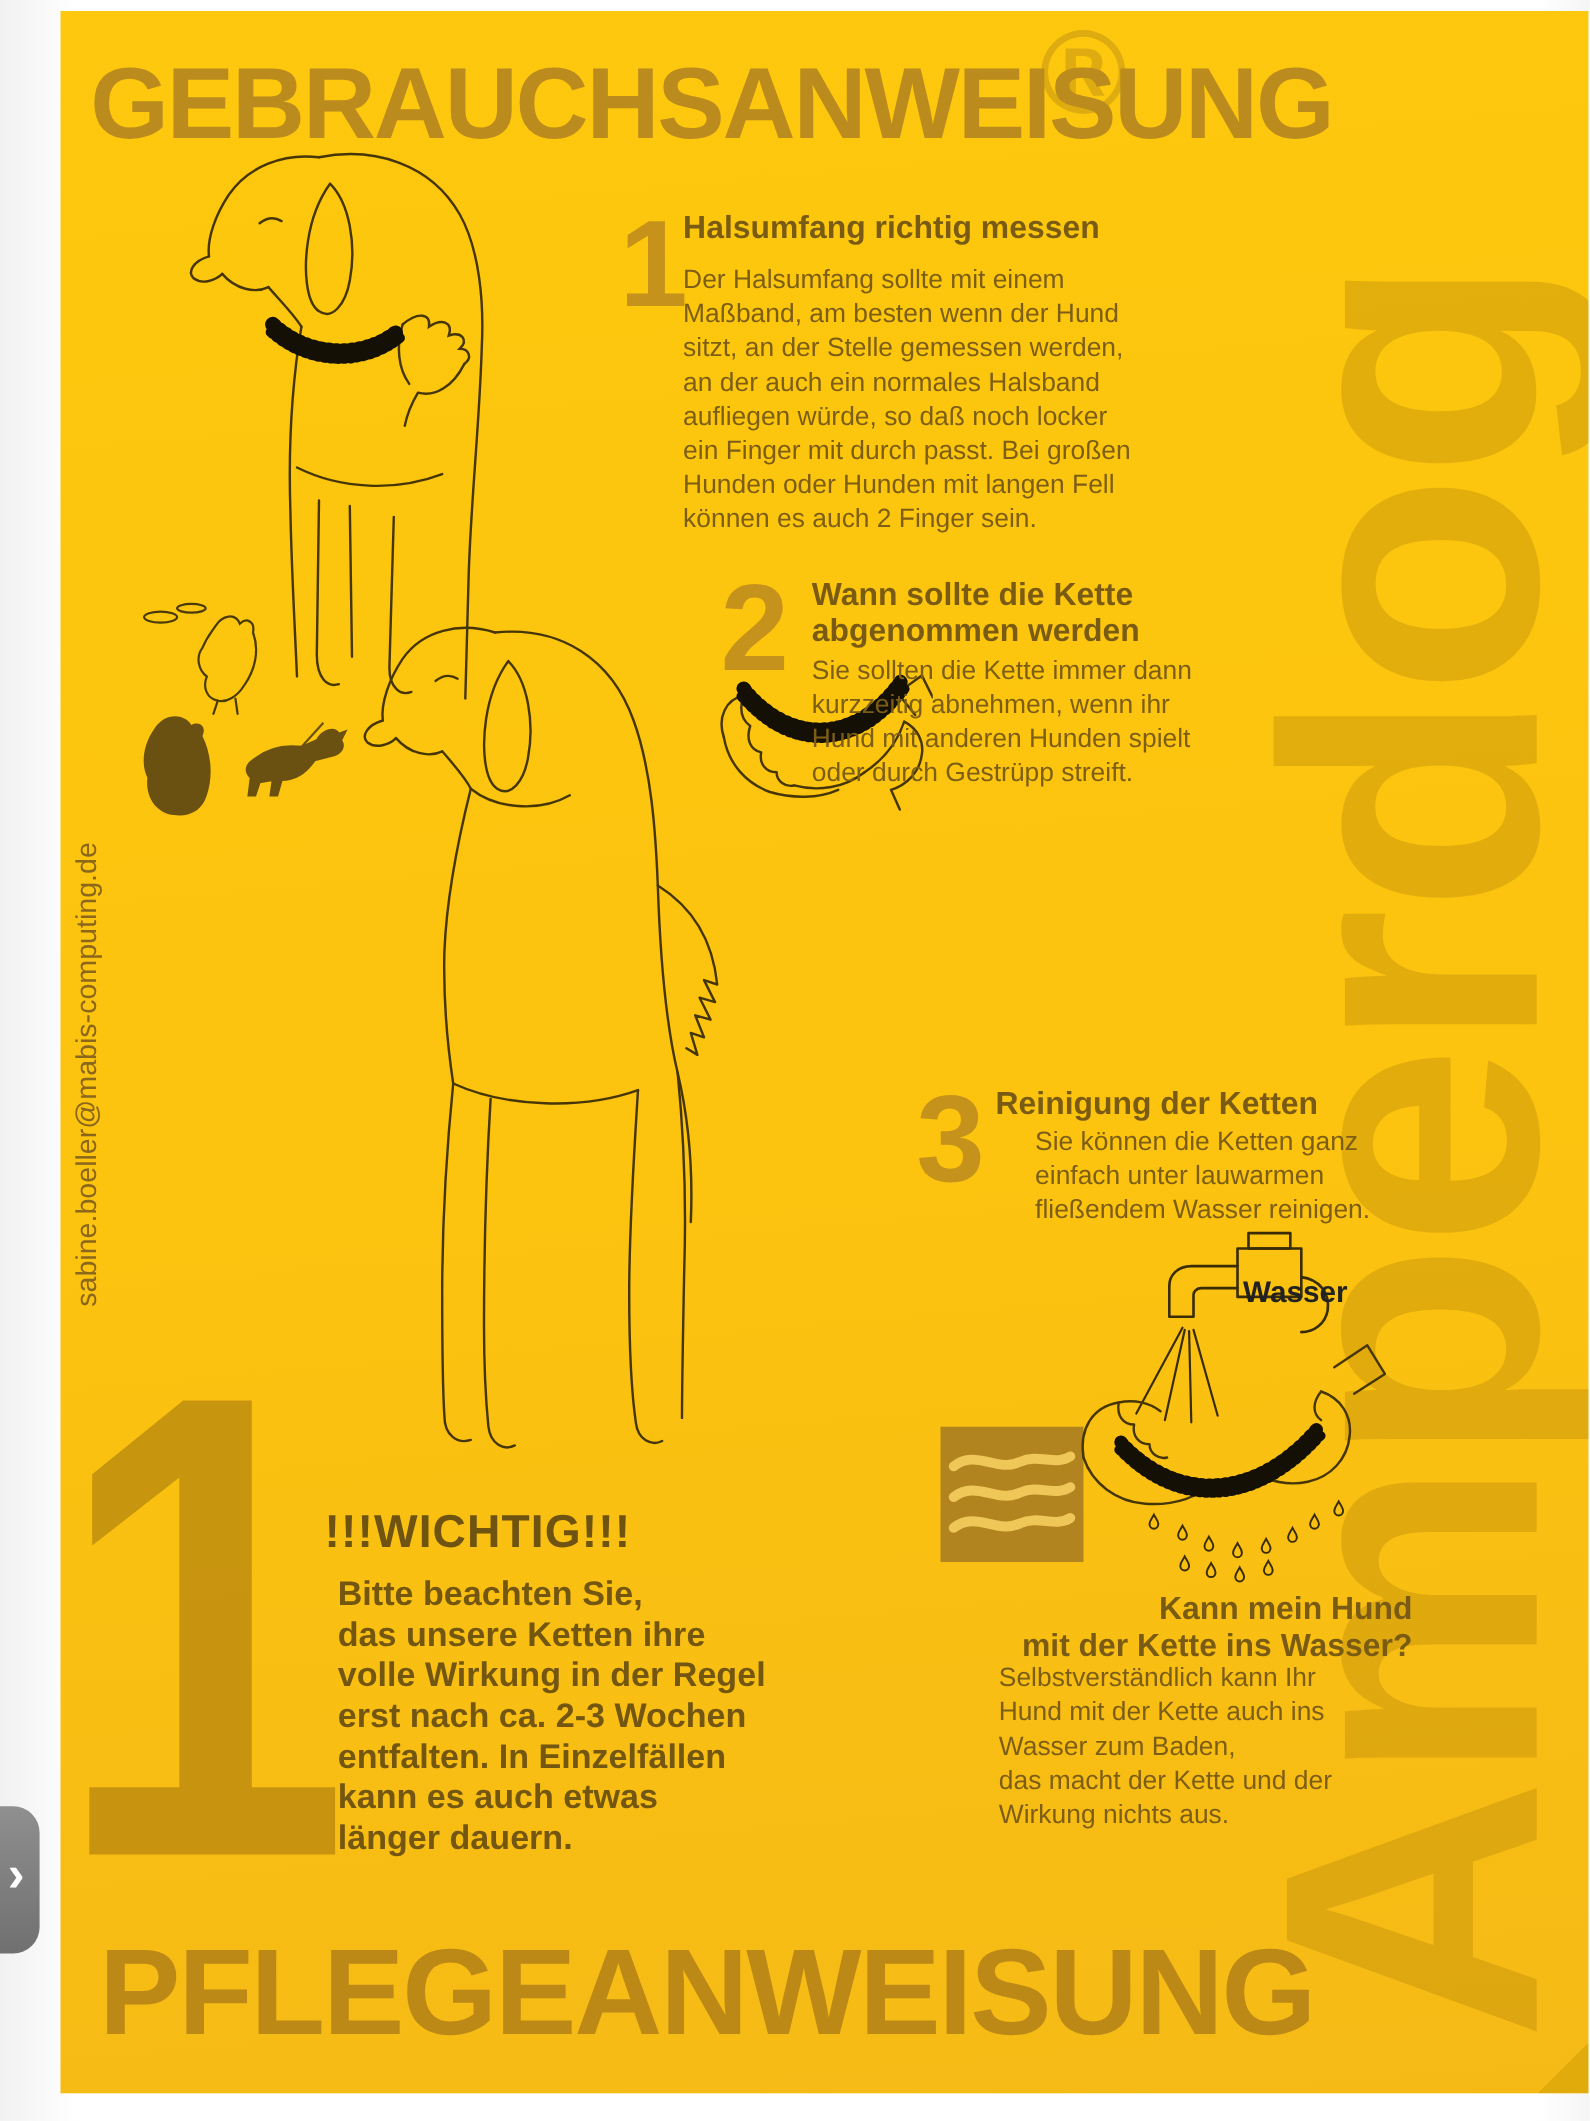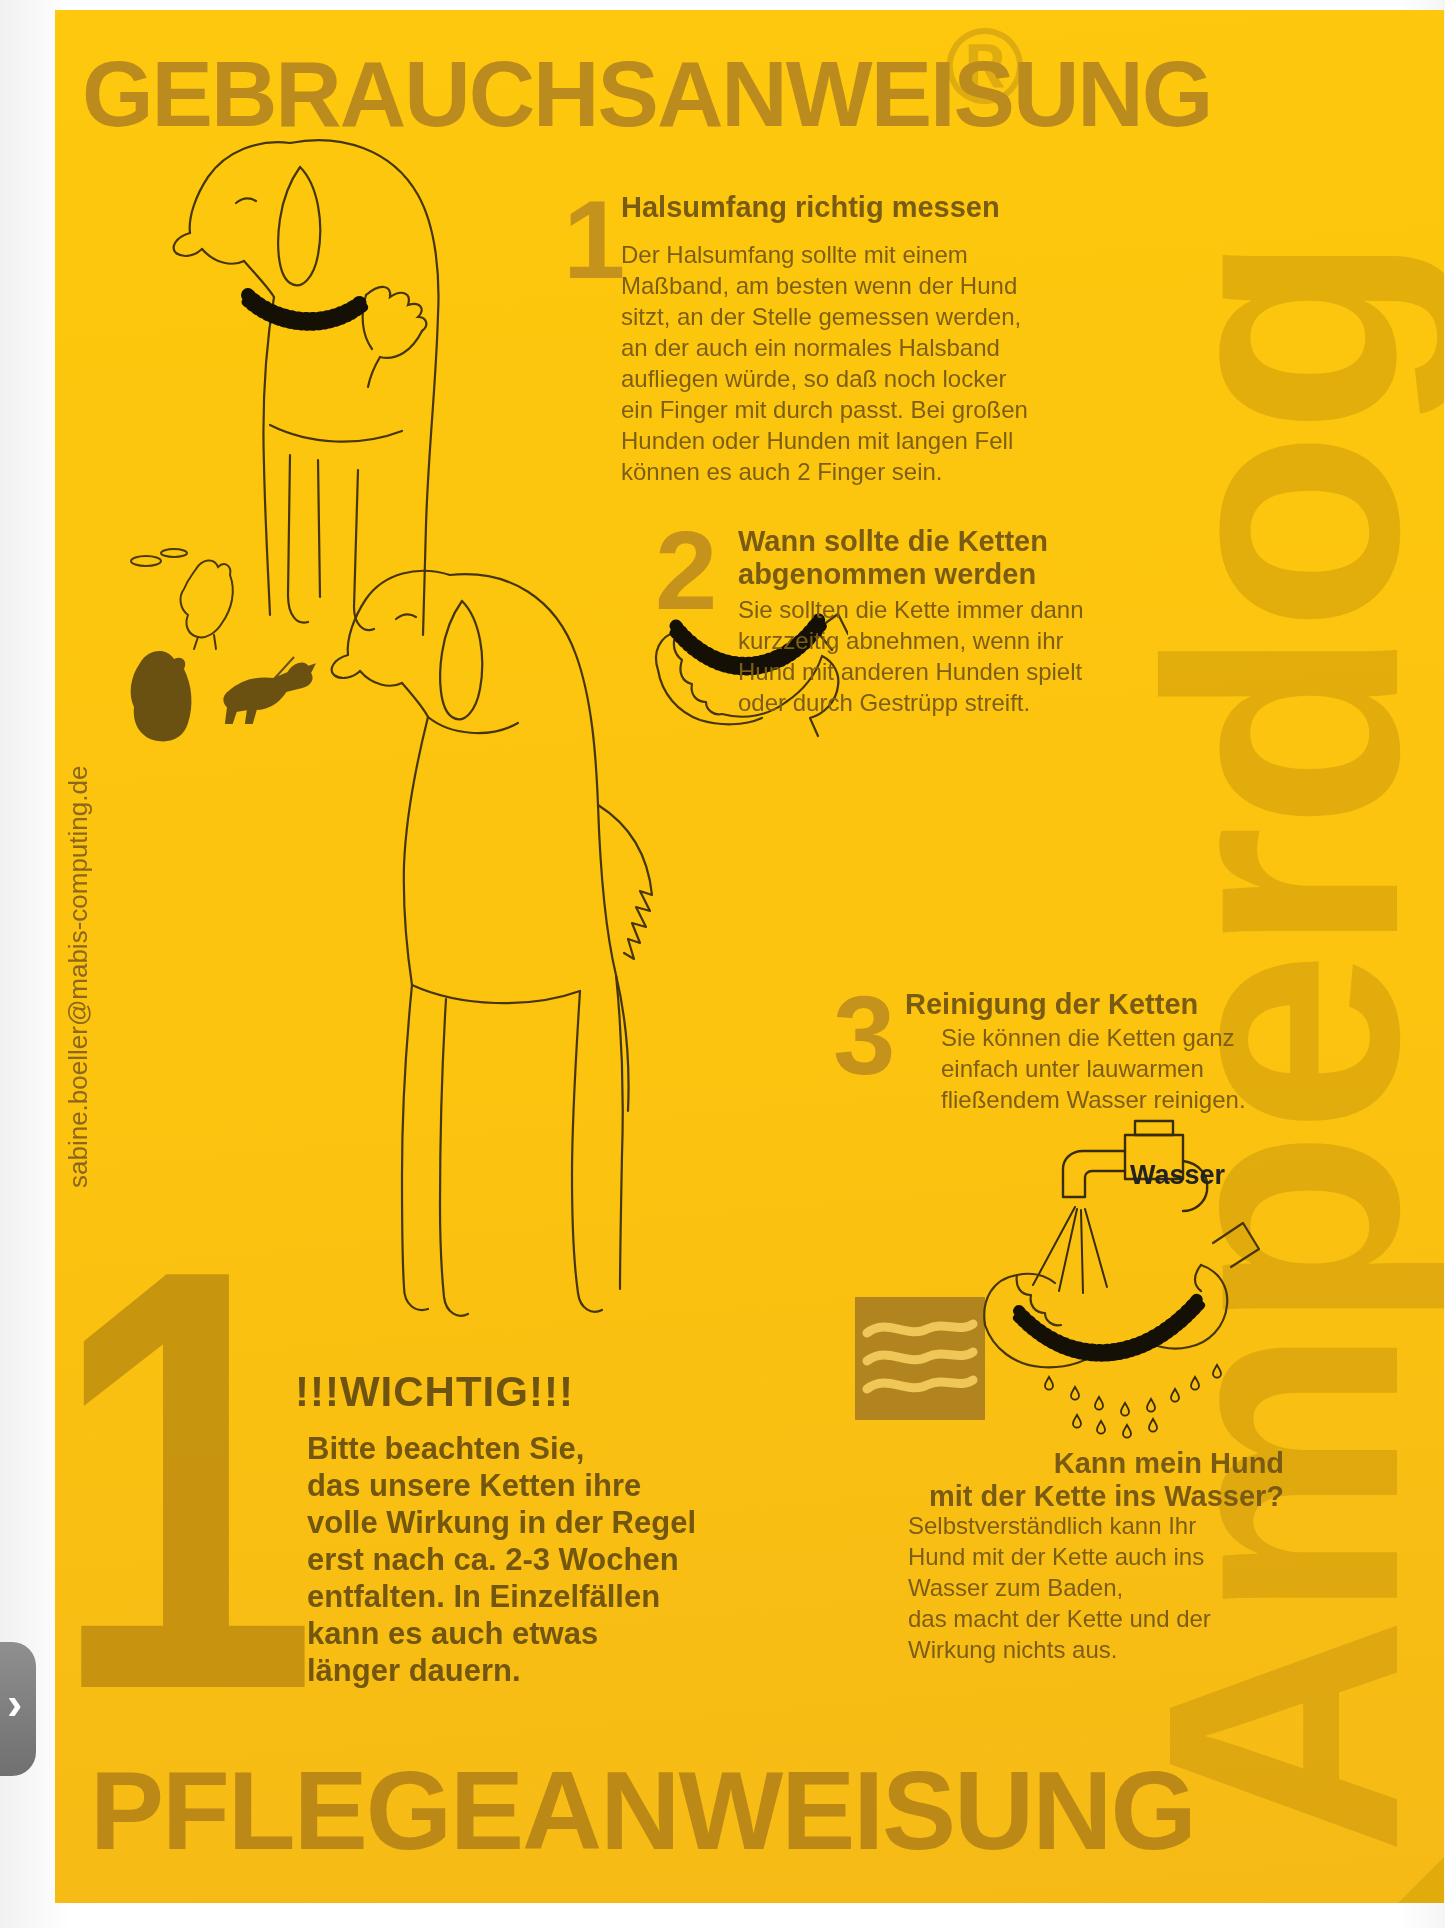--- a/index.html
+++ b/index.html
@@ -45,21 +45,21 @@
     <div class="sec-body pre" style="left:566px;top:229px;">Der Halsumfang sollte mit einem
 Maßband, am besten wenn der Hund
 sitzt, an der Stelle gemessen werden,
 an der auch ein normales Halsband
 aufliegen würde, so daß noch locker
 ein Finger mit durch passt. Bei großen
 Hunden oder Hunden mit langen Fell
 können es auch 2 Finger sein.</div>
 
     <div class="sec-num" style="left:600px;top:505px;">2</div>
-    <div class="sec-head pre" style="left:683px;top:515px;">Wann sollte die Ketten
+    <div class="sec-head pre" style="left:683px;top:515px;">Wann sollte die Kette
 abgenommen werden</div>
     <div class="sec-body pre" style="left:683px;top:584px;">Sie sollten die Kette immer dann
 kurzzeitig abnehmen, wenn ihr
 Hund mit anderen Hunden spielt
 oder durch Gestrüpp streift.</div>
 
     <div class="sec-num" style="left:778px;top:970px;">3</div>
     <div class="sec-head" style="left:850px;top:978px;">Reinigung der Ketten</div>
     <div class="sec-body pre" style="left:850px;top:1012px;margin-left:36px;">Sie können die Ketten ganz
 einfach unter lauwarmen

